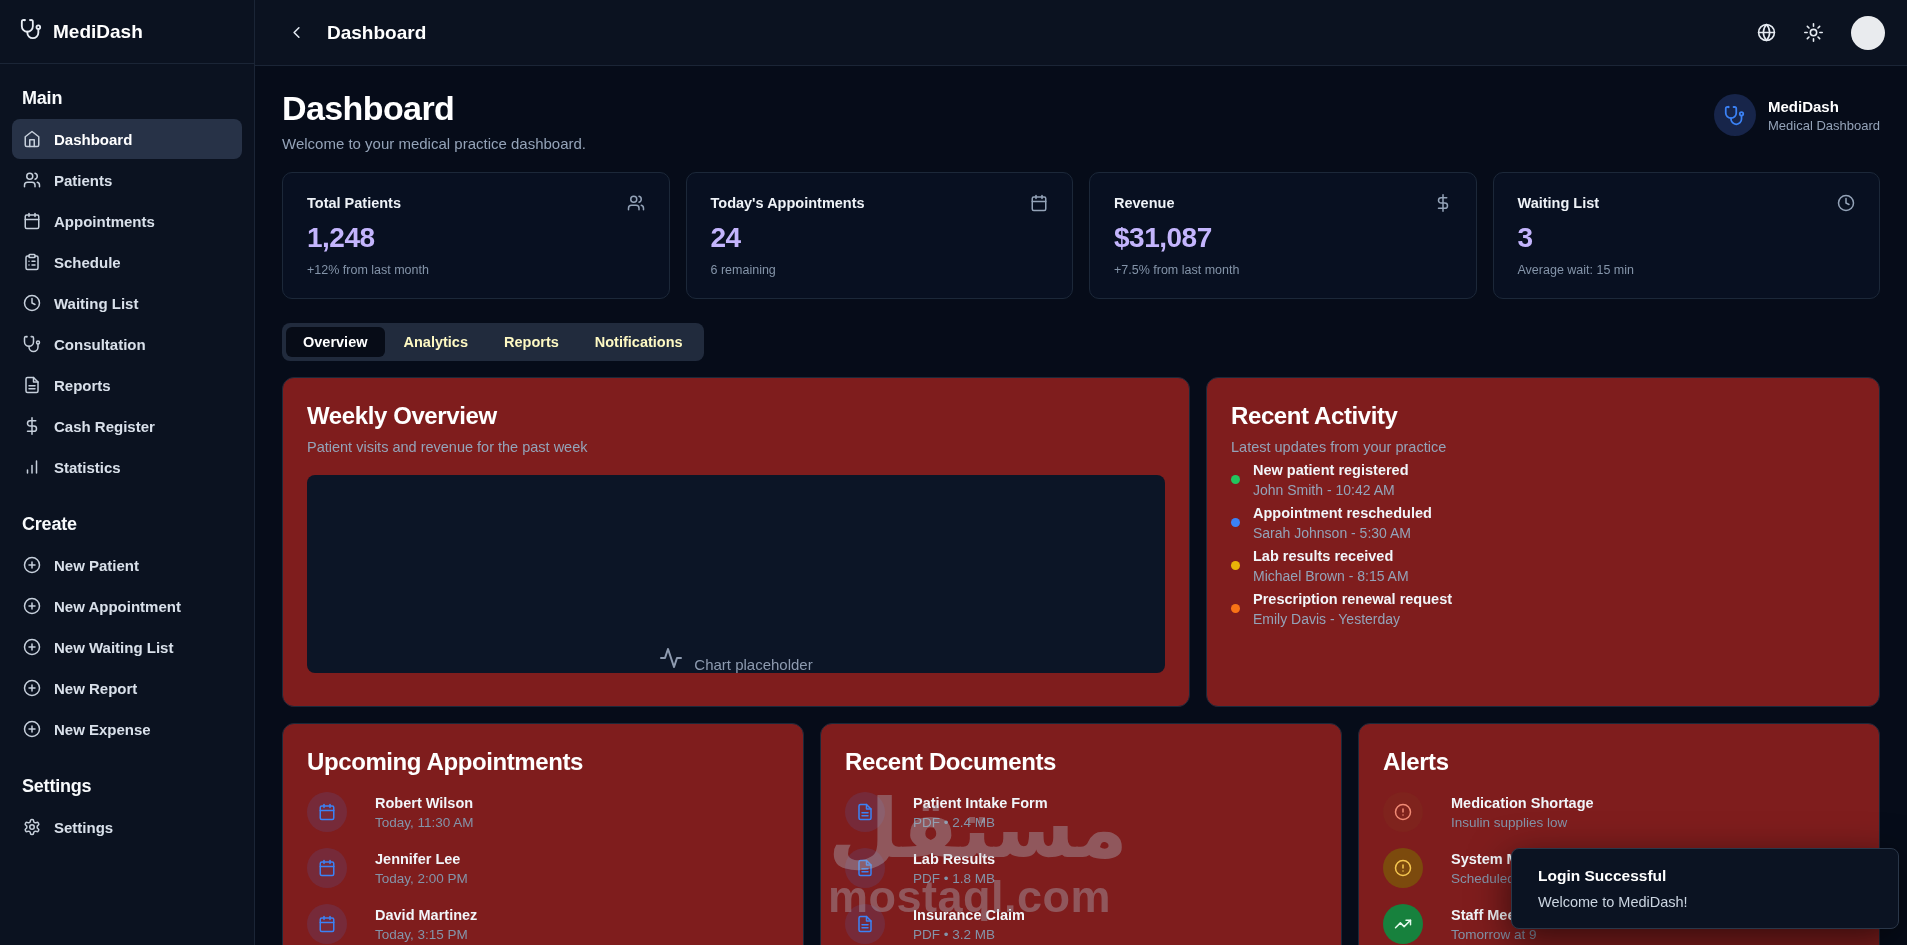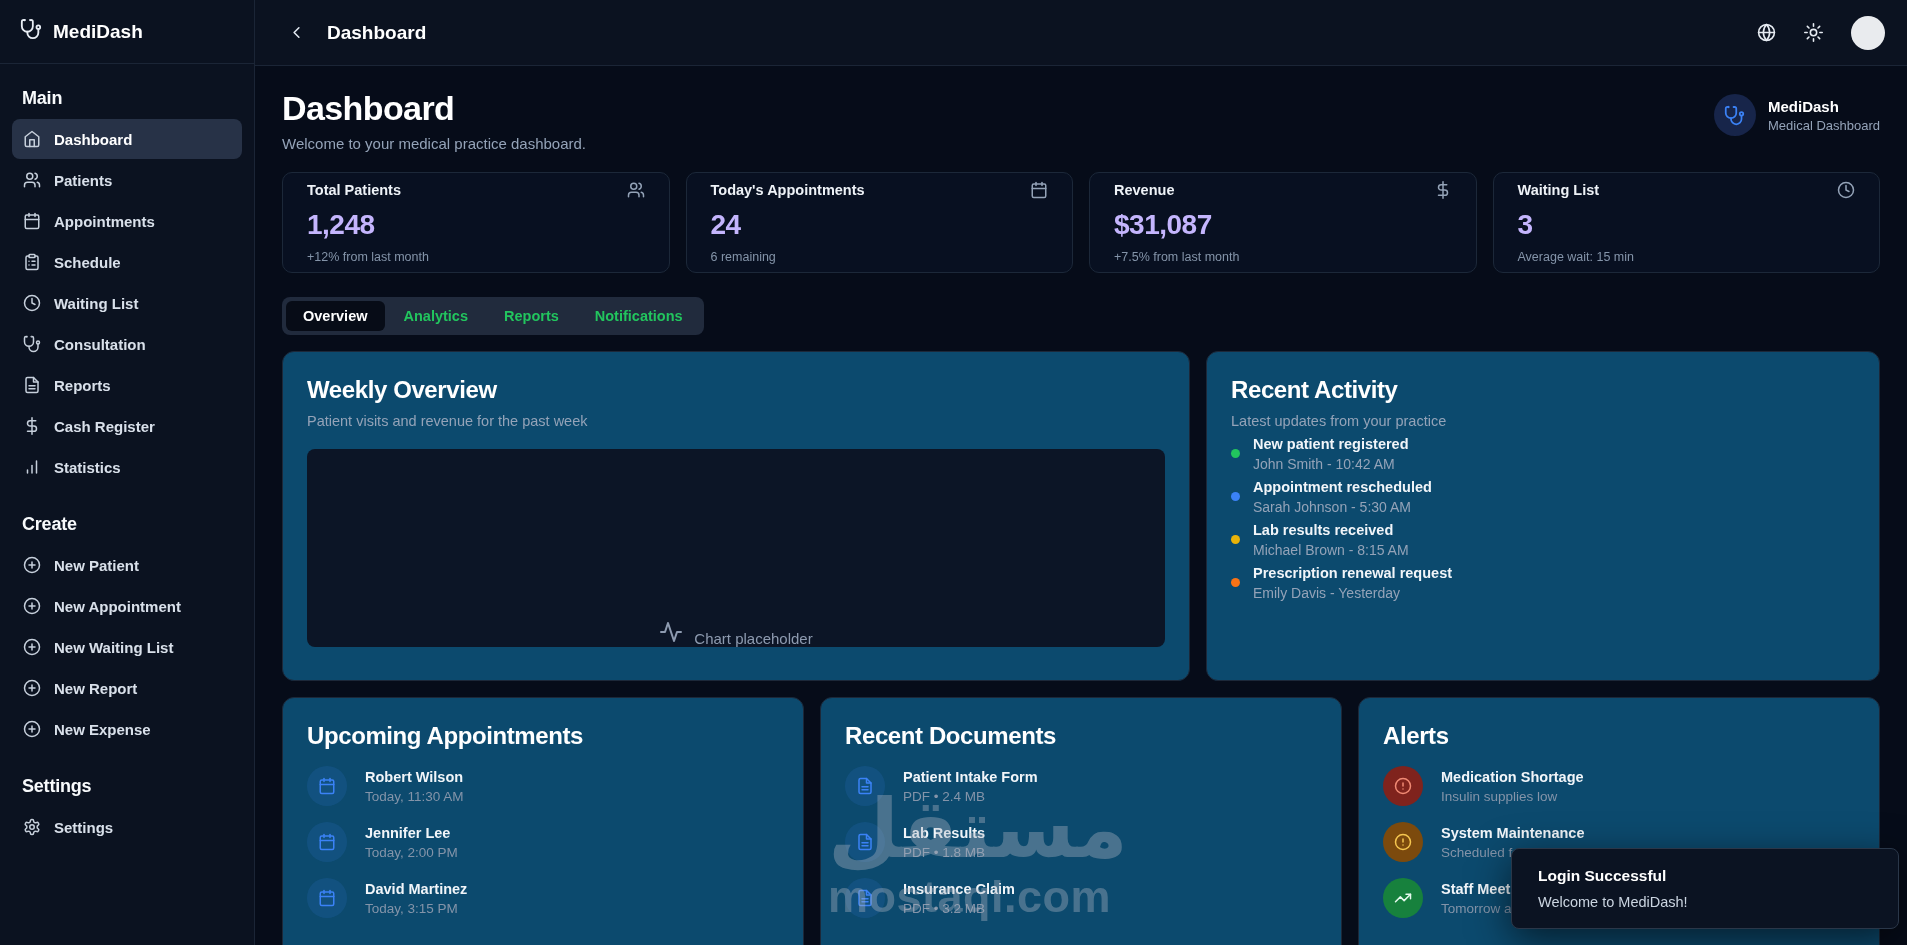--- a/index.html
+++ b/index.html
@@ -38,51 +38,51 @@
   .h1 { font-size:34px; font-weight:800; color:#ffffff; letter-spacing:-0.6px; line-height:40px; }
   .subtitle { margin-top:7px; font-size:15px; color:#94a3b8; }
   .brand-badge { display:flex; align-items:center; gap:12px; margin-top:6px; }
   .brand-circle { width:42px; height:42px; border-radius:50%; background:#17254a; color:#3b82f6;
                   display:flex; align-items:center; justify-content:center; flex:none; }
   .brand-name { font-size:15px; font-weight:700; color:#ffffff; }
   .brand-sub { font-size:13px; color:#94a3b8; margin-top:3px; }
 
   
   .stats-grid { display:grid; grid-template-columns:repeat(4,1fr); gap:16px; margin-top:20px; }
-  .stat-card { background:#081021; border:1px solid #1c2839; border-radius:10px; padding:8px 24px; }
+  .stat-card { background:#081021; border:1px solid #1c2839; border-radius:10px; padding:21px 24px; }
   .stat-top { display:flex; justify-content:space-between; align-items:center;
               color:#eef2f7; font-size:14.5px; font-weight:600; }
   .stat-top svg { color:#94a3b8; }
   .stat-value { font-size:28px; font-weight:800; color:#c4b5fd; margin-top:10px; letter-spacing:-0.5px; }
   .stat-sub { font-size:12.5px; color:#8494a9; margin-top:9px; }
 
   
   .tabs { display:inline-flex; background:#212b3d; border-radius:8px; padding:4px; margin-top:24px; gap:2px; }
-  .tab { padding:7px 17px; font-size:14.5px; color:#22c55e; border-radius:6px; font-weight:600; cursor:pointer; white-space:nowrap; }
+  .tab { padding:7px 17px; font-size:14.5px; color:#fef9c3; border-radius:6px; font-weight:600; cursor:pointer; white-space:nowrap; }
   .tab.active { background:#070c17; color:#ffffff;text-align:center; }
 
   
-  .card { background:#0c4a6e; border:1px solid #1c2839; border-radius:12px; padding:24px; }
+  .card { background:#7f1d1d; border:1px solid #1c2839; border-radius:12px; padding:24px; }
   .card-title { font-size:24px; font-weight:800; color:#ffffff; letter-spacing:-0.4px; }
   .card-sub { font-size:14.5px; color:#94a3b8; margin-top:9px; }
 
   .mid-grid { display:grid; grid-template-columns:908px 1fr; gap:16px; margin-top:16px; }
   .mid-grid .card { height:330px; overflow:hidden; }
   .chart-ph { margin-top:20px; height:198px; background:#0c1526; border-radius:8px;
               display:flex; align-items:flex-end; justify-content:center; gap:11px;
               color:#8e9bb0; font-size:15px; }
 
   .activity-item { display:flex; gap:13px; margin-top:7px; }
   .dot { width:9px; height:9px; border-radius:50%; margin-top:13px; flex:none; }
   .act-title { font-size:14.5px; font-weight:700; color:#f1f5f9; }
   .act-sub { font-size:14px; color:#94a3b8; margin-top:4px; }
 
   .bot-grid { display:grid; grid-template-columns:repeat(3,1fr); gap:16px; margin-top:16px; }
   .bot-grid .card { height:380px; }
-  .list-item { display:flex; align-items:center; gap:18px; margin-top:16px; cursor:pointer; }
+  .list-item { display:flex; align-items:center; gap:28px; margin-top:16px; cursor:pointer; }
   .li-circle { width:40px; height:40px; border-radius:50%; display:flex; align-items:center;
                justify-content:center; flex:none; background:rgba(59,130,246,.13); color:#3b82f6; }
   .li-title { font-size:14.5px; font-weight:700; color:#f1f5f9; }
   .li-sub { font-size:13.5px; color:#8494a9; margin-top:4px; }
 
   
   .toast { position:fixed; right:8px; bottom:16px; width:388px; background:#0b1322;
            border:1px solid #2a3749; border-radius:8px; padding:18px 26px;
            box-shadow:0 12px 40px rgba(0,0,0,.6); z-index:100; cursor:pointer; }
   .toast-title { font-size:15.5px; font-weight:700; color:#ffffff; }

